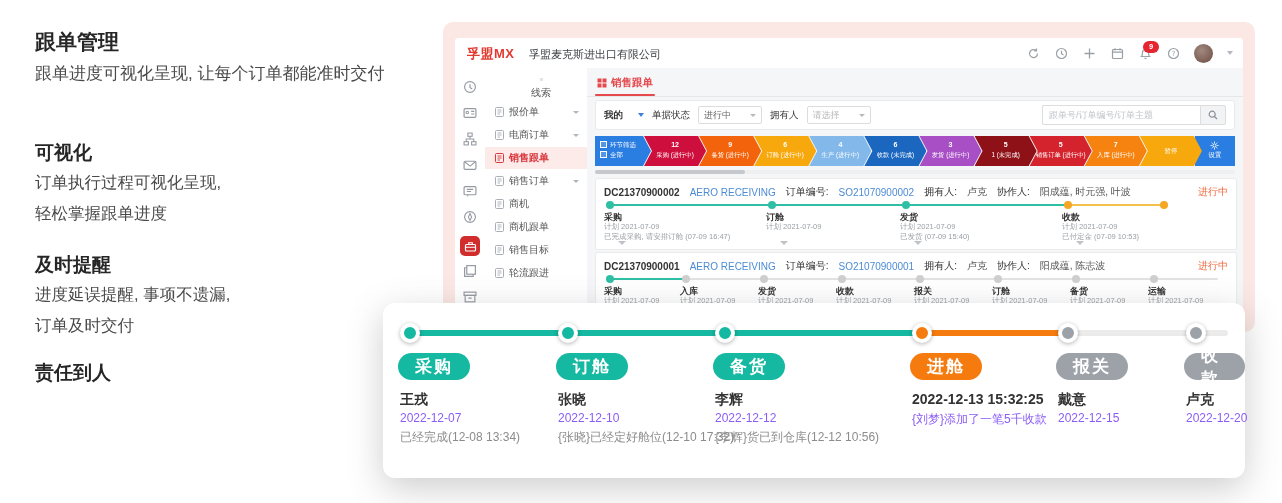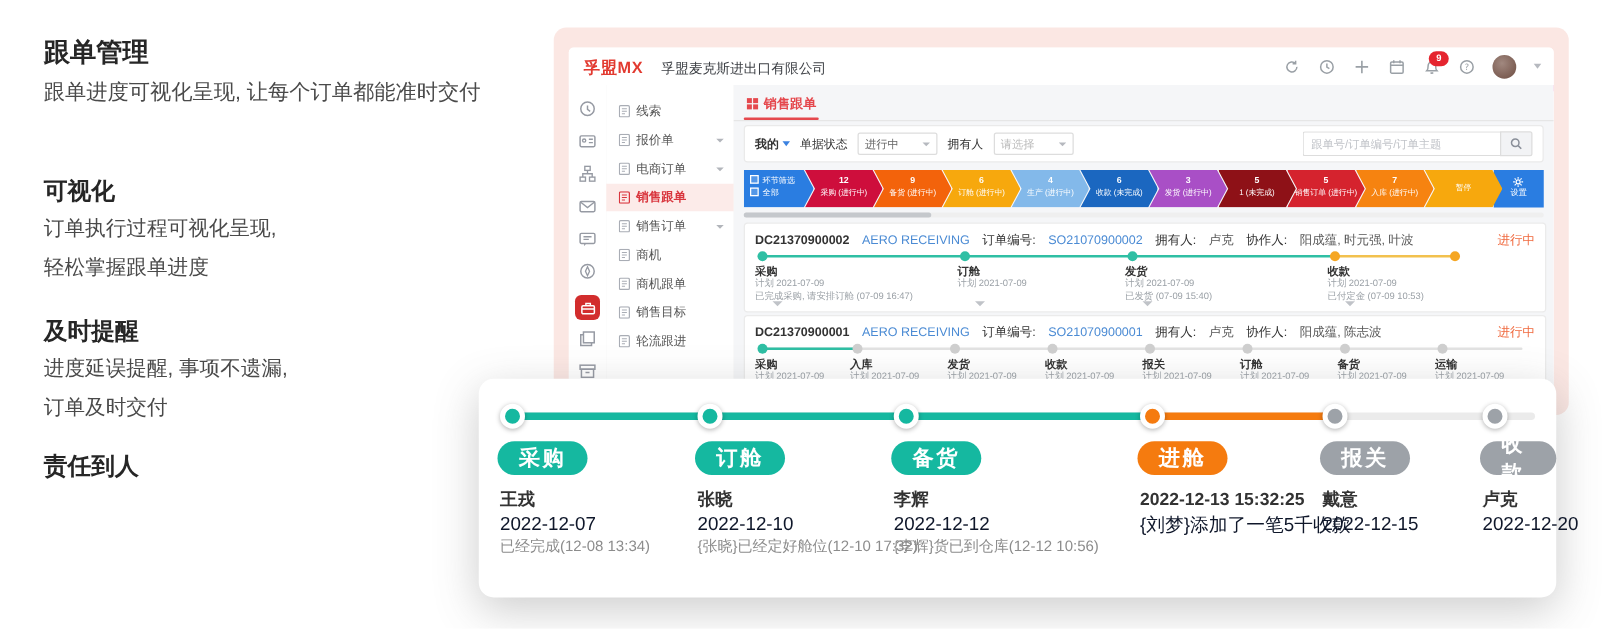--- a/index.html
+++ b/index.html
@@ -42,21 +42,21 @@
 
   
   .content{left:132px;top:30px;width:656px;height:254px;background:#f5f6f8;}
   .tab{left:10px;top:8px;display:flex;align-items:center;gap:4px;font-size:10.5px;color:#e5484d;font-weight:bold;}
   .tab-underline{left:8px;top:26px;width:60px;height:2px;background:#e5484d;border-radius:1px;}
   .tab-divider{left:0;top:28px;width:656px;height:1px;background:#e6e6e6;}
 
   .filtercard{left:8px;top:32px;width:640px;height:30px;background:#fff;border:1px solid #eaeaea;border-radius:3px;
               display:flex;align-items:center;gap:8px;padding:0 8px;box-sizing:border-box;}
   .f-label{font-size:9.5px;color:#333;}
-  .f-scope{font-size:9.5px;color:#333;font-weight:bold;display:flex;align-items:center;gap:3px;}
+  .f-scope{font-size:9.5px;color:#333;font-weight:bold;display:flex;align-items:center;gap:15px;}
   .blue-caret{width:0;height:0;border-left:3.5px solid transparent;border-right:3.5px solid transparent;border-top:4px solid #3b82e0;}
   .f-select{width:64px;height:18px;border:1px solid #ddd;border-radius:2px;background:#fff;display:flex;align-items:center;
             justify-content:space-between;padding:0 5px;box-sizing:border-box;font-size:9px;color:#666;}
   .f-select .gc{width:0;height:0;border-left:3px solid transparent;border-right:3px solid transparent;border-top:3.5px solid #b6b9bf;}
   .f-select.placeholder{color:#bbb;}
   .searchwrap{margin-left:auto;display:flex;align-items:center;}
   .searchinput{width:158px;height:20px;border:1px solid #ddd;border-right:none;border-radius:2px 0 0 2px;font-size:9px;
                padding:0 6px;box-sizing:border-box;color:#333;outline:none;font-family:inherit;}
   .searchinput::placeholder{color:#c0c3c8;}
   .searchbtn{width:26px;height:20px;background:#f2f3f5;border:1px solid #ddd;border-radius:0 2px 2px 0;display:flex;
@@ -111,21 +111,21 @@
           box-shadow:0 1px 4px rgba(0,0,0,.3);}
   .ov-dot.teal{background:#15b8a0;}
   .ov-dot.orange{background:#f57b0f;}
   .ov-dot.gray{background:#9da2a8;}
   .pill{top:50px;height:27px;border-radius:15px;color:#fff;font-size:17px;font-weight:bold;letter-spacing:2px;
         display:flex;align-items:center;justify-content:center;padding:0 17px;box-sizing:border-box;}
   .pill.teal{background:#15b8a0;}
   .pill.orange{background:#f57b0f;}
   .pill.gray{background:#9da2a8;}
   .ov-primary{top:88px;font-size:14px;font-weight:bold;color:#333;white-space:nowrap;}
-  .ov-secondary{top:108px;font-size:15px;color:#0f172a;white-space:nowrap;}
+  .ov-secondary{top:108px;font-size:12px;color:#8b5cf6;white-space:nowrap;}
   .ov-tertiary{top:126px;font-size:12px;color:#8c8c8c;white-space:nowrap;}
 
   svg{display:block;}
 </style>
 </head>
 <body>
 
 <div class="canvas">
 
   <div class="abs lp-title">跟单管理</div>
@@ -244,21 +244,21 @@
       <div class="abs rail-ic" style="top:222px;">
         <svg width="14" height="14" viewBox="0 0 13 13">
             <rect x="1" y="2" width="11" height="3" fill="none" stroke="#969aa3" stroke-width="1.1"></rect>
             <rect x="2" y="5" width="9" height="6" fill="none" stroke="#969aa3" stroke-width="1.1"></rect>
             <path d="M5 7.5h3" stroke="#969aa3" stroke-width="1.1"></path>
           </svg>
       </div>
     </div>
 
     <div class="abs menu">
-      <div class="abs mi" style="top:10px;">
+      <div class="abs mi" style="top:10px;flex-direction:column;">
         <svg width="9" height="10" viewBox="0 0 9 10">
             <rect x="0.5" y="0.5" width="8" height="9" rx="1" fill="none" stroke="#a9adb5" stroke-width="1"></rect>
             <path d="M2.5 3h4M2.5 5h4M2.5 7h2.5" stroke="#a9adb5" stroke-width="0.9"></path>
           </svg>
         <span>线索</span>
       </div>
       <div class="abs mi" style="top:33px;">
         <svg width="9" height="10" viewBox="0 0 9 10">
             <rect x="0.5" y="0.5" width="8" height="9" rx="1" fill="none" stroke="#a9adb5" stroke-width="1"></rect>
             <path d="M2.5 3h4M2.5 5h4M2.5 7h2.5" stroke="#a9adb5" stroke-width="0.9"></path>

